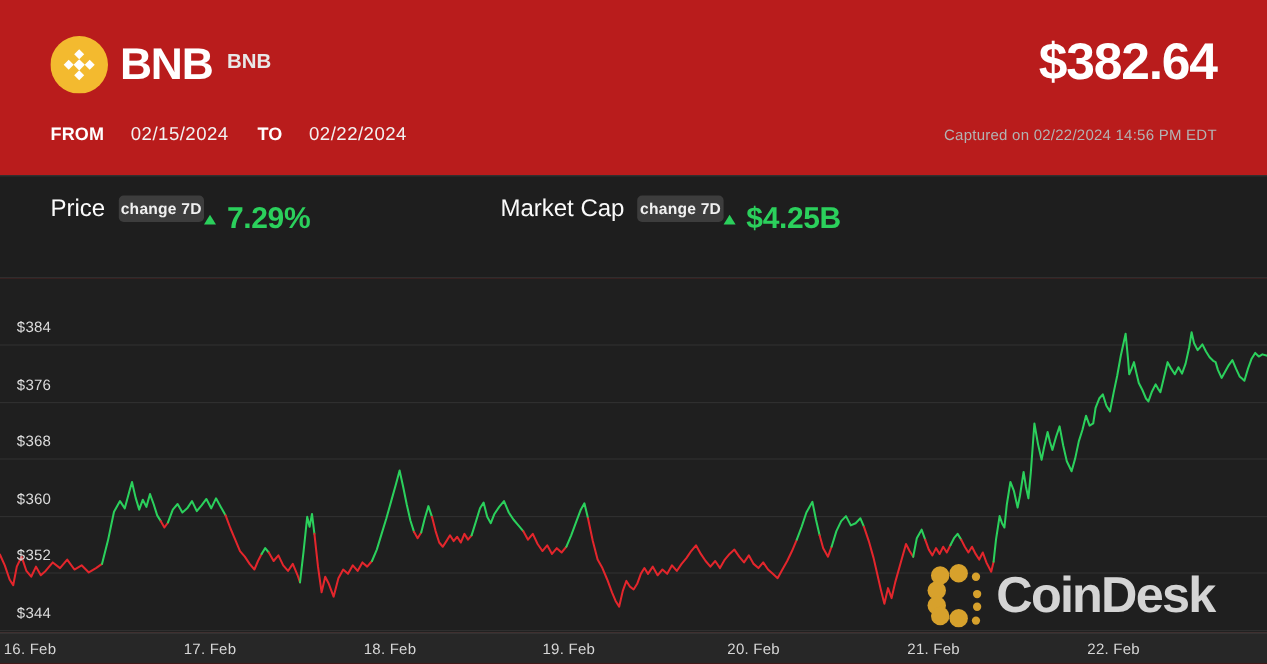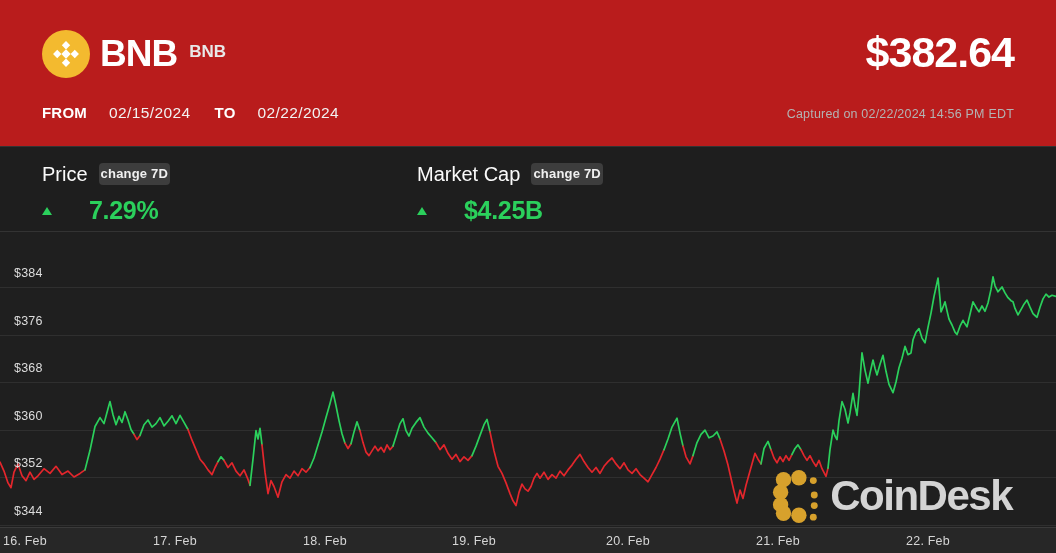--- a/index.html
+++ b/index.html
@@ -25,31 +25,31 @@
   .range-label.to{margin-left:24px;}
   .captured{margin-left:auto;font-size:12.5px;color:#b3b3b3;letter-spacing:.2px;}
   
   .stats-row{
     box-sizing:border-box;height:86px;
     border-top:1px solid #333;border-bottom:1px solid #333;
     background:#1e1e1e;
     display:flex;align-items:flex-start;
     padding:13px 0 0 42px;
   }
-  .stat{display:flex;flex-direction:column;}
+  .stat{display:flex;flex-direction:row;}
   .stat.c1{width:375px;}
   .stat.c2{width:443px;}
   .stat-head{display:flex;align-items:center;height:28px;}
   .stat-title{font-size:20px;font-weight:400;color:#fafafa;}
   .stat-badge{
     margin-left:11px;background:#3d3d3d;color:#f0f0f0;
     font-size:13px;font-weight:700;letter-spacing:.2px;
     padding:3px 2px;border-radius:4px;line-height:1.2;
   }
-  .stat-value{margin-top:8px;font-size:25px;font-weight:800;display:flex;align-items:center;letter-spacing:-.3px;gap:28px;}
+  .stat-value{margin-top:8px;font-size:25px;font-weight:800;display:flex;align-items:center;letter-spacing:-.3px;}
   .stat-value.green{color:#2bd05c;}
   .stat-value.white{color:#fff;}
   .tri-up{
     width:0;height:0;display:inline-block;
     border-left:5.5px solid transparent;border-right:5.5px solid transparent;
     border-bottom:8px solid #2bd05c;margin-right:9px;
   }
   
   .chart{position:relative;height:295px;background:#1f1f1f;}
   .grid-line{position:absolute;left:0;right:0;height:1px;background:#2f2f2f;}

